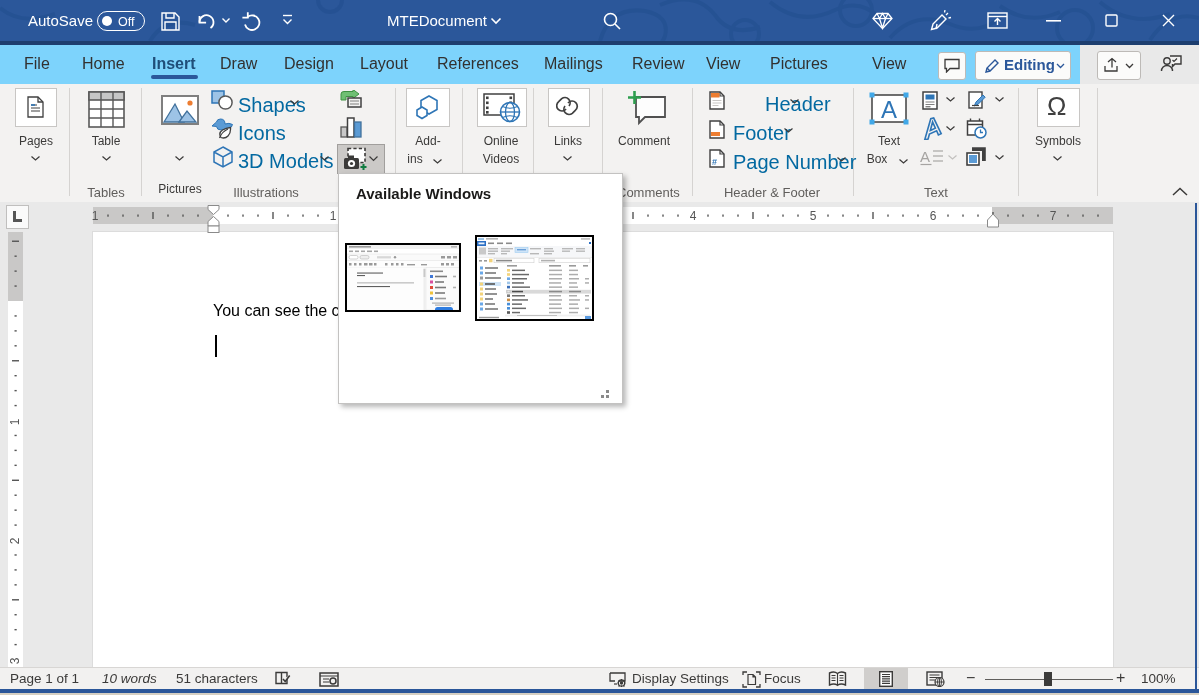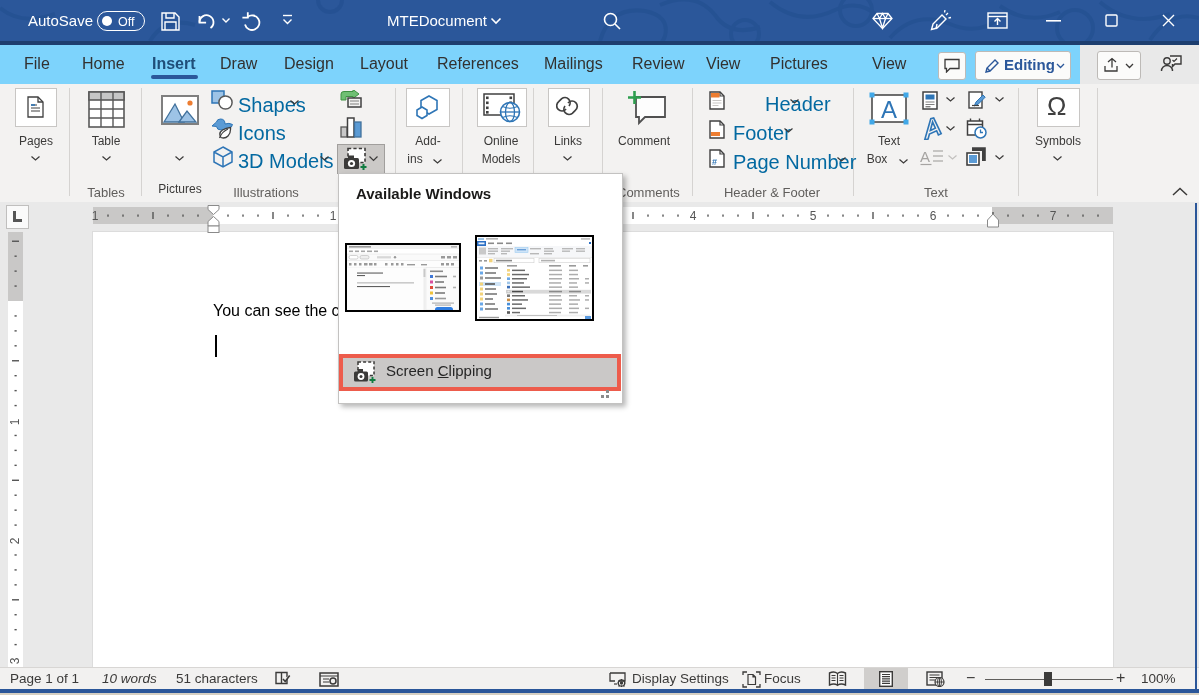--- a/index.html
+++ b/index.html
@@ -276,21 +276,21 @@
           <rect x="3" y="18" width="2.6" height="2.6" fill="#404040"></rect>
         <rect x="26.5" y="3.5" width="2.6" height="2.6" fill="#404040"></rect>
           <rect x="26.5" y="8.5" width="2.6" height="2.6" fill="#404040"></rect>
         <circle cx="27" cy="19" r="9.5" fill="#fff" stroke="#2e75b6" stroke-width="1.6"></circle>
         <ellipse cx="27" cy="19" rx="4.5" ry="9.5" fill="none" stroke="#2e75b6" stroke-width="1.3"></ellipse>
         <path d="M17.5 19 h19" stroke="#2e75b6" stroke-width="1.3" fill="none"></path>
         <path d="M19.5 13.5 q7.5 3.5 15 0 M19.5 24.5 q7.5 -3.5 15 0" stroke="#2e75b6" stroke-width="1.2" fill="none"></path>
       </svg>
     </div>
     <div class="blabel" style="left:471px;top:50px;width:60px;">Online</div>
-    <div class="blabel" style="left:471px;top:68px;width:60px;">Models</div>
+    <div class="blabel" style="left:471px;top:68px;width:60px;">Videos</div>
 
     <div class="abs" style="left:548px;top:4px;width:40px;height:37px;border:1px solid #c8c6c4;background:#fff;">
       <svg style="position:absolute;left:7px;top:7px;" width="26" height="22" viewBox="0 0 26 22" fill="none" stroke="#404040" stroke-width="1.7">
         <path d="M10 13 a5.2 5.2 0 1 1 -7.3 -7.3 l3 -3 a5.2 5.2 0 0 1 7.3 7.3"></path>
         <path d="M12 7 a5.2 5.2 0 1 1 7.3 7.3 l-3 3 a5.2 5.2 0 0 1 -7.3 -7.3"></path>
       </svg>
     </div>
     <div class="blabel" style="left:538px;top:50px;width:60px;">Links</div>
     <svg class="chev" style="left:563px;top:72px;" viewBox="0 0 9 5" fill="none" stroke="#3b3a39" stroke-width="1.2">
         <path d="M0.5 0.5 L4.5 4 L8.5 0.5"></path>
@@ -806,29 +806,18 @@
             <rect x="92" y="74.8" width="9" height="1.5" fill="#adadad"></rect>
         </g>
 
         <rect x="28" y="77.6" width="85" height="1.8" fill="#f0f0f0"></rect>
         <rect x="40" y="78" width="40" height="1" fill="#c0c0c0"></rect>
         <rect x="2" y="79.8" width="20" height="1.4" fill="#9a9a9a"></rect>
         <rect x="108" y="79" width="6" height="3" fill="#5a9ae0"></rect>
       </svg>
     </div>
 
-    <div class="abs" style="left:0px;top:180px;width:274px;height:29px;background:#cac8c7;border:4px solid #ed5c4c;">
-      <svg style="position:absolute;left:10px;top:3px;" width="24" height="23" viewBox="0 0 24 23">
-        <rect x="5" y="1" width="16" height="13.5" fill="#fff" stroke="#3b3a39" stroke-width="1.5" stroke-dasharray="3 2.1"></rect>
-        <rect x="1" y="10.5" width="14" height="10" rx="1.5" fill="#3b3a39"></rect>
-        <rect x="4.5" y="8" width="5.5" height="3" fill="#3b3a39"></rect>
-        <circle cx="8" cy="15.5" r="3.4" fill="#fff"></circle>
-        <circle cx="8" cy="15.5" r="1.5" fill="#3b3a39"></circle>
-        <path d="M19.5 16 v6 M16.5 19 h6" stroke="#107c41" stroke-width="1.9"></path>
-      </svg>
-      <span style="position:absolute;left:43px;top:4px;font-size:15px;color:#262626;">Screen <u>C</u>lipping</span>
-    </div>
     <div class="abs" style="left:262px;top:221px;width:3px;height:3px;background:#8a8a8a;"></div>
     <div class="abs" style="left:267px;top:221px;width:3px;height:3px;background:#8a8a8a;"></div>
     <div class="abs" style="left:267px;top:216px;width:3px;height:3px;background:#8a8a8a;"></div>
   </div>
 
 </div>
 
 </body></html>

